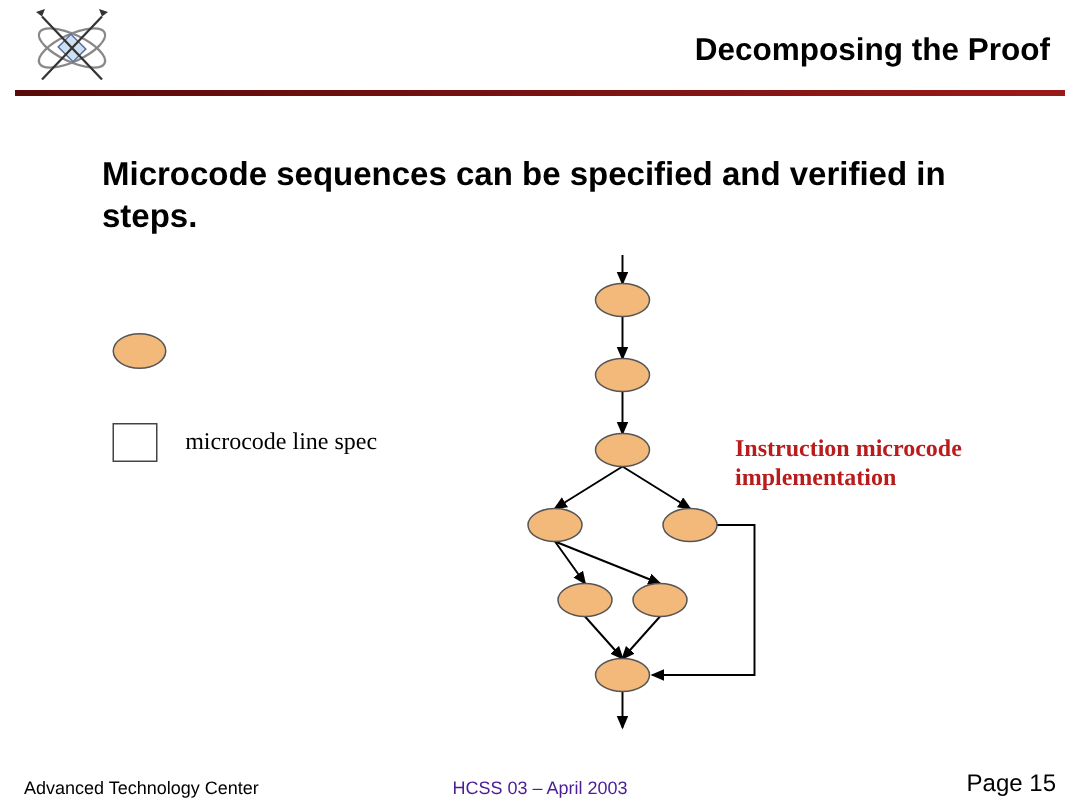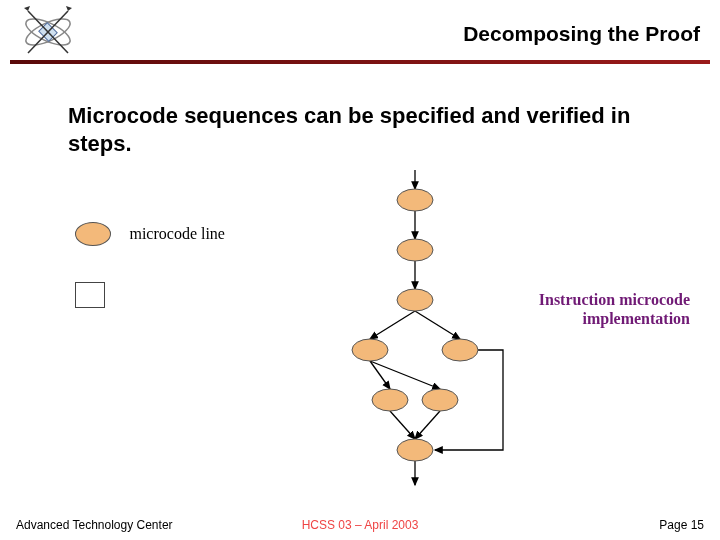--- a/index.html
+++ b/index.html
@@ -79,23 +79,23 @@
   }
 
   .caption-right {
     position: absolute;
     top: 290px;
     left: 490px;
     width: 200px;
     font-family: "Times New Roman", Times, serif;
     font-size: 16px;
     font-weight: bold;
-    text-align: right;
+    text-align: left;
     line-height: 1.2;
-    color: #701a75;
+    color: #b91c1c;
   }
 
   .diagram {
     position: absolute;
     top: 170px;
     left: 320px;
     width: 220px;
     height: 330px;
   }
 
@@ -106,27 +106,27 @@
     font-size: 12px;
     color: #000000;
   }
   .footer-center {
     position: absolute;
     bottom: 8px;
     left: 0;
     right: 0;
     text-align: center;
     font-size: 12px;
-    color: #ef4444;
+    color: #4c1d95;
   }
   .footer-right {
     position: absolute;
     bottom: 8px;
     right: 16px;
-    font-size: 12px;
+    font-size: 16px;
     color: #000;
     margin-top: 14px;
   }
 </style>
 </head>
 <body>
 
 <div class="logo">
   <svg viewBox="0 0 60 52">
     <ellipse cx="30" cy="26" rx="24" ry="9" fill="none" stroke="#888" stroke-width="1.5" transform="rotate(25 30 26)"></ellipse>
@@ -139,24 +139,24 @@
   </svg>
 </div>
 
 <div class="slide-title">Decomposing the Proof</div>
 <div class="title-rule"></div>
 
 <div class="body-text">Microcode sequences can be specified and verified in steps.</div>
 
 <div class="legend oval">
   <span class="sym"></span>
-  <span class="lbl">microcode line</span>
 </div>
 <div class="legend rect">
   <span class="sym"></span>
+  <span class="lbl">microcode line spec</span>
 </div>
 
 <div class="caption-right">Instruction microcode implementation</div>
 
 <div class="diagram">
   <svg width="220" height="330" id="diag-svg">
       <defs>
         <marker id="arrow" markerWidth="8" markerHeight="8" refX="6" refY="3" orient="auto">
           <path d="M0,0 L7,3 L0,6 Z" fill="#000"></path>
         </marker>

